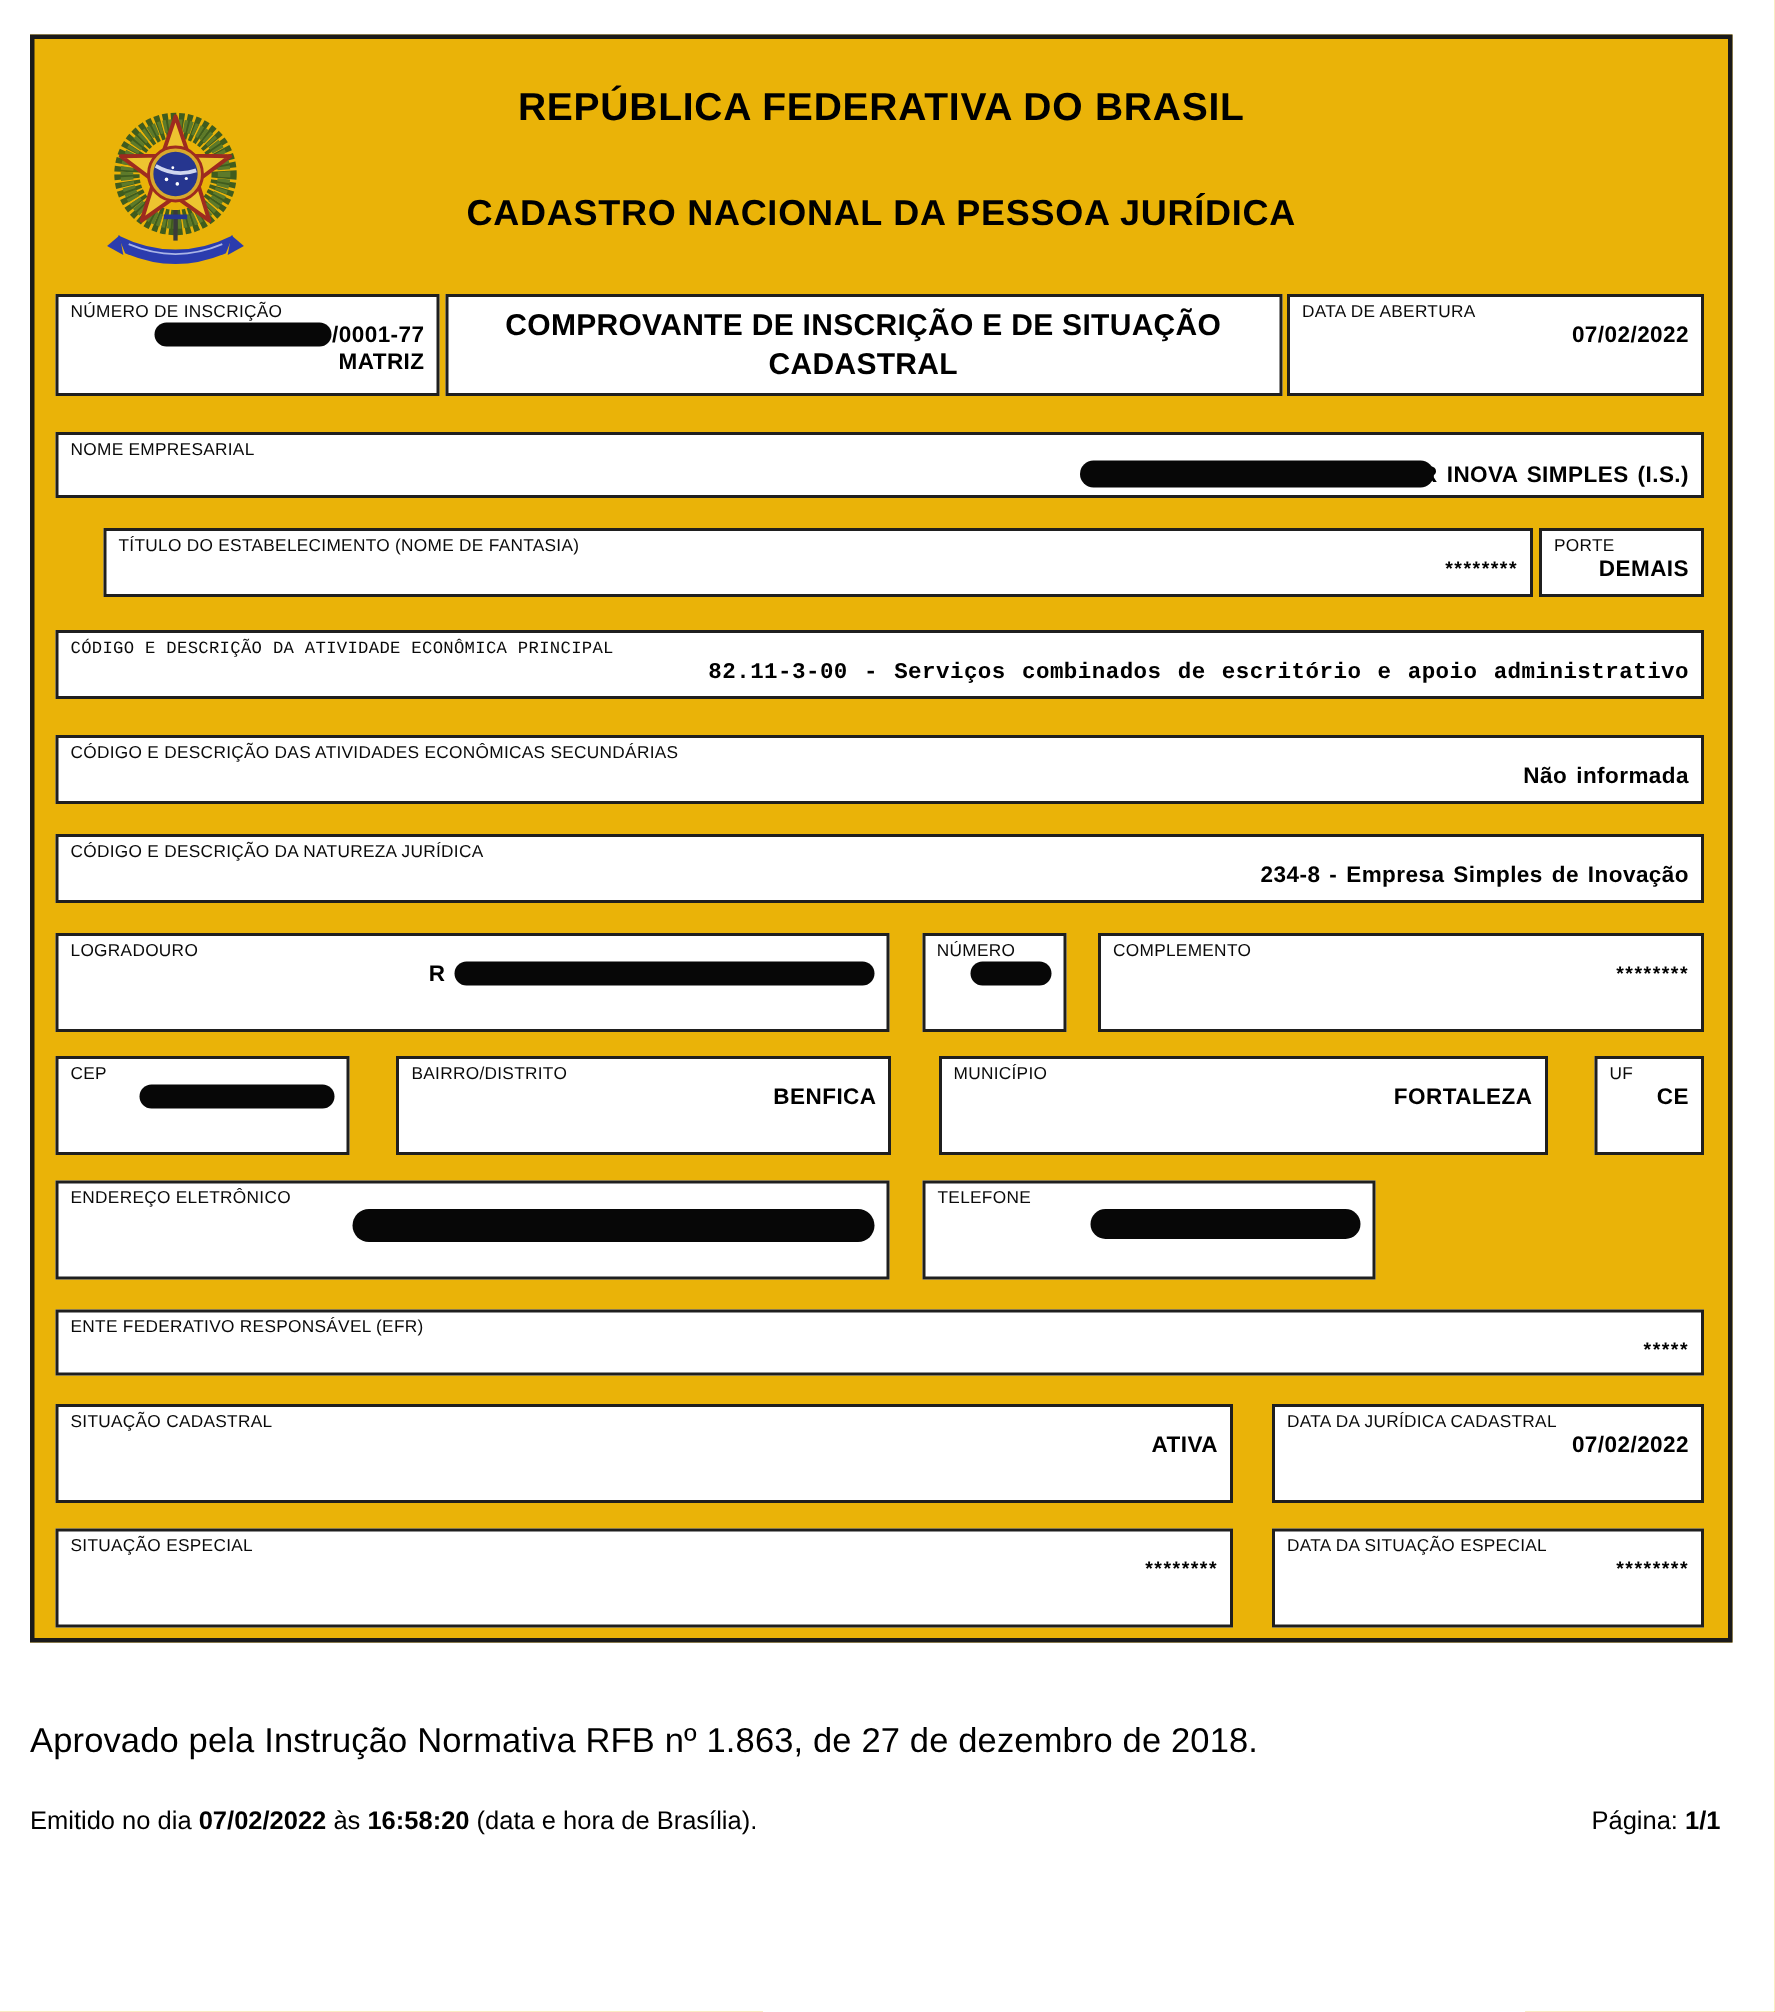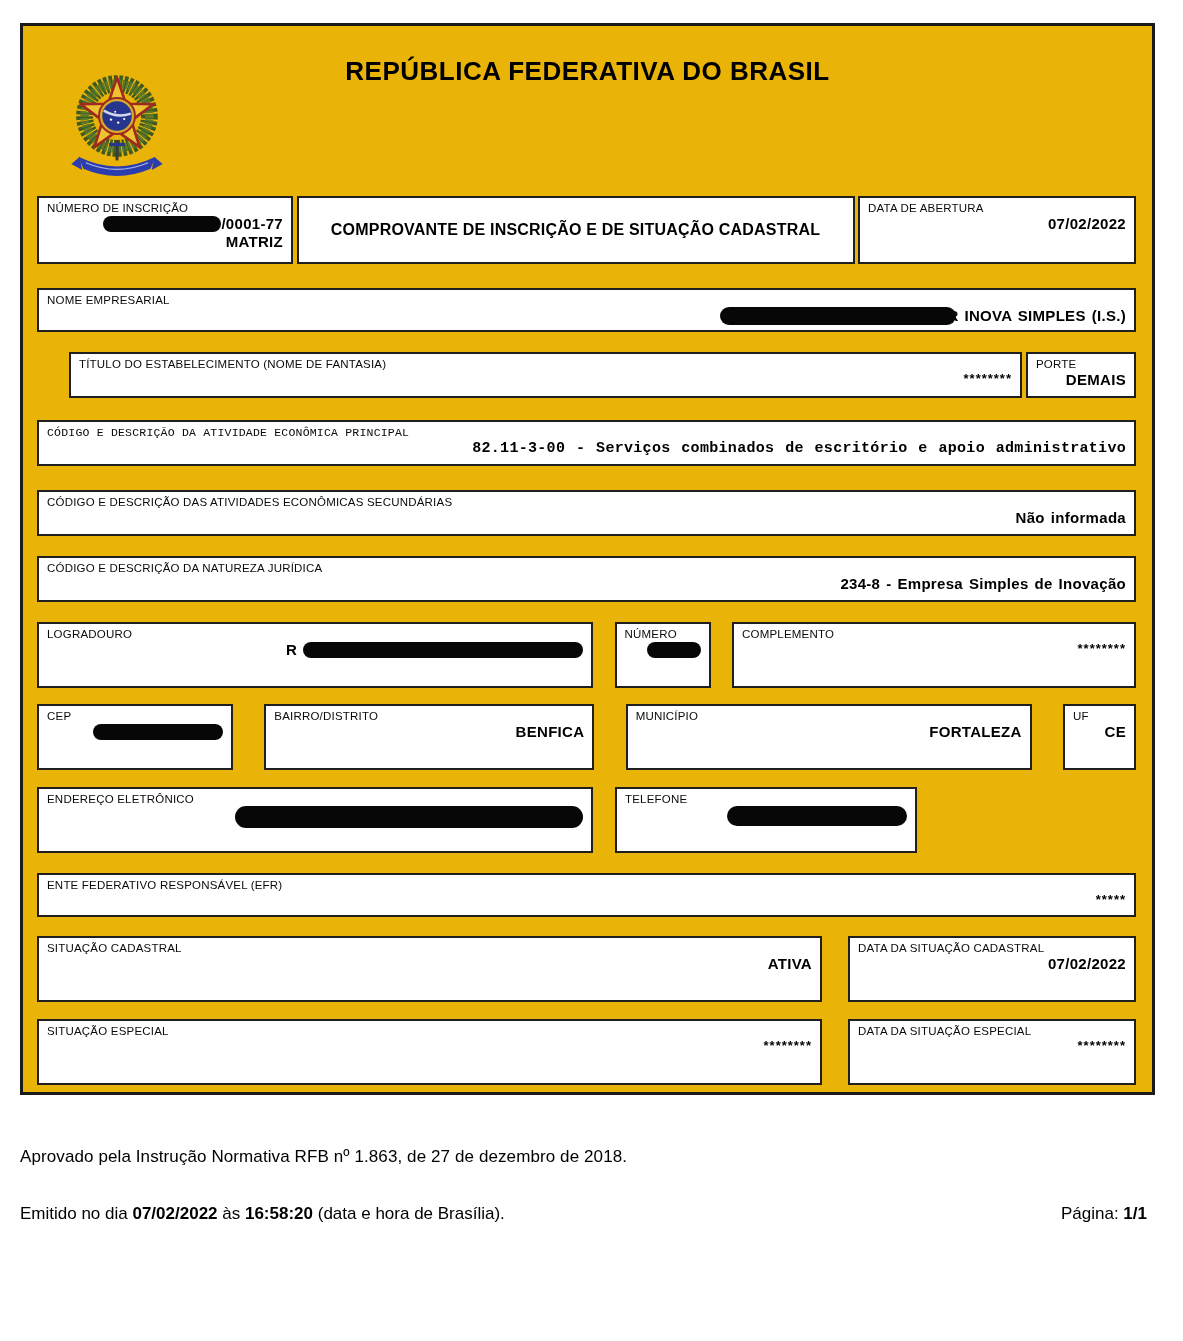--- a/index.html
+++ b/index.html
@@ -32,33 +32,33 @@
   .r-esp    { grid-template-columns:785px 288px; margin-bottom:0; }
 
   .box { border:2px solid #1f1f1f; background:#fff; padding:4px 8px 2px 8px; overflow:hidden; }
   .h68{height:68px} .h44{height:44px} .h46{height:46px} .h50{height:66px} .h58{height:58px}
   .lbl { font-size:11.5px; letter-spacing:.2px; white-space:nowrap; color:#0a0a0a; }
   .val { font-size:15px; font-weight:bold; letter-spacing:.3px; word-spacing:1.5px;
          margin-top:1px; white-space:nowrap;text-align:right; }
   .stars { font-size:13px; letter-spacing:1px; }
 
   .titlebox { display:flex; align-items:center; justify-content:center; text-align:center;
-              font-weight:bold; font-size:16px; line-height:1.3; padding:0 18px; letter-spacing:.2px; }
+              font-weight:bold; font-size:20px; line-height:1.3; padding:0 18px; letter-spacing:.2px; }
 
   
   .redact { display:inline-block; background:#070707; border-radius:8px; height:16px;
             vertical-align:-3px; position:relative; z-index:2; }
   .rd-insc{width:118px} .rd-nome{width:236px; height:18px; border-radius:9px; vertical-align:-4px;}
   .rd-logr{width:280px} .rd-num{width:54px} .rd-cep{width:130px}
   .rd-mail{width:348px; height:22px; border-radius:11px; vertical-align:-7px;}
   .rd-tel{width:180px; height:20px; border-radius:10px; vertical-align:-5px;}
   .overlap { margin-left:-9px; position:relative; z-index:1; }
 
   
-  .f1 { position:absolute; left:20px; top:1147px; font-size:17px; letter-spacing:.1px; }
+  .f1 { position:absolute; left:20px; top:1147px; font-size:23px; letter-spacing:.1px; }
   .f2 { position:absolute; left:20px; top:1204px; width:1135px; font-size:17px; display:flex; }
   .f2 .pg { margin-left:auto; padding-right:8px; }
   .b { font-weight:bold; }
   .sp { white-space:pre; }
 </style>
 </head>
 <body>
 
 <div class="frame">
 
@@ -75,20 +75,21 @@
       <circle cx="56" cy="42.5" r="0.9" fill="#fff"></circle>
         <circle cx="48.5" cy="36.5" r="0.8" fill="#fff"></circle>
       <rect x="48.8" y="60" width="2.4" height="17" fill="#3a3a3a"></rect>
       <rect x="43.5" y="62.5" width="13" height="2.6" fill="#26368f"></rect>
       <path d="M18,74 Q50,90 82,74 L78,84 Q50,96 22,84 Z" fill="#2b3cae"></path>
       <path d="M19,74 l-7,6 9,5 z" fill="#2b3cae"></path>
       <path d="M81,74 l7,6 -9,5 z" fill="#2b3cae"></path>
       <path d="M24,79 Q50,90 76,79" stroke="#aab4e6" stroke-width="1" fill="none"></path>
     </svg>
     <div class="t1">REPÚBLICA FEDERATIVA DO BRASIL</div>
+    <div class="t2">CADASTRO NACIONAL DA PESSOA JURÍDICA</div>
   </div>
 
   <div class="fields">
 
     <div class="row r-insc">
       <div class="box h68">
         <div class="lbl">NÚMERO DE INSCRIÇÃO</div>
         <div class="val"><span class="redact rd-insc"></span><span>/0001-77</span></div>
         <div class="val">MATRIZ</div>
       </div>
@@ -190,21 +191,21 @@
         <div class="val stars">*****</div>
       </div>
     </div>
 
     <div class="row r-sit">
       <div class="box h50">
         <div class="lbl">SITUAÇÃO CADASTRAL</div>
         <div class="val">ATIVA</div>
       </div>
       <div class="box h50">
-        <div class="lbl">DATA DA SITUAÇÃO CADASTRAL</div>
+        <div class="lbl">DATA DA JURÍDICA CADASTRAL</div>
         <div class="val">07/02/2022</div>
       </div>
     </div>
 
 
     <div class="row r-esp">
       <div class="box h50">
         <div class="lbl">SITUAÇÃO ESPECIAL</div>
         <div class="val stars">********</div>
       </div>

